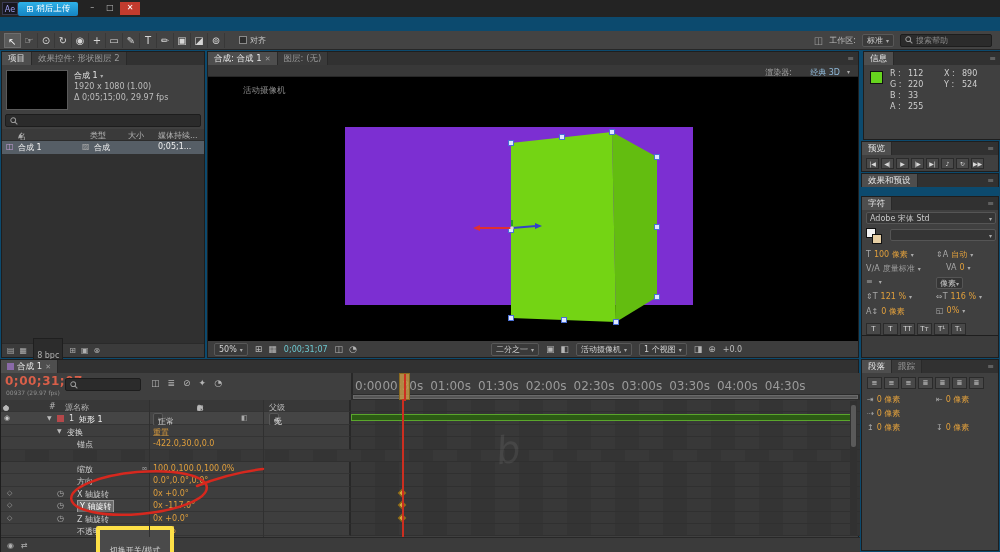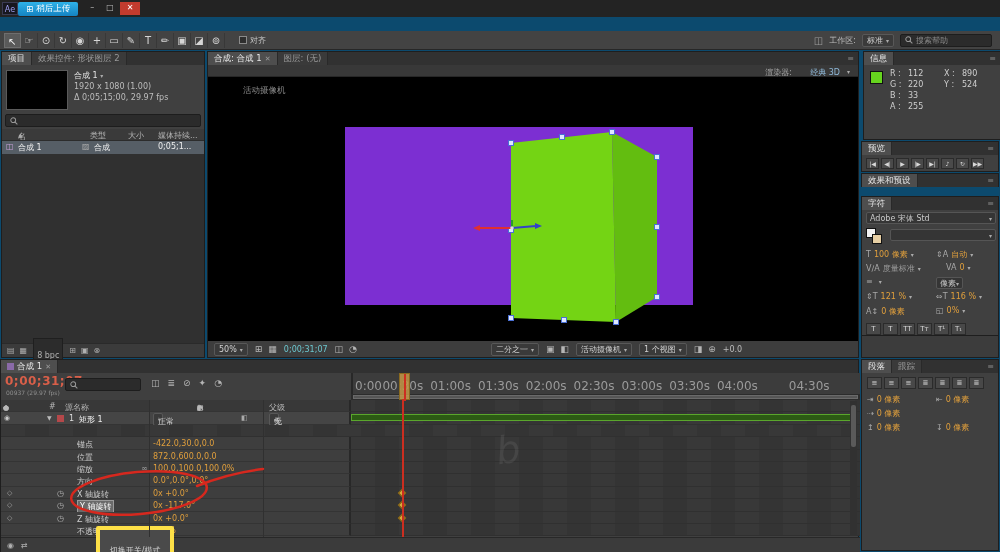--- a/index.html
+++ b/index.html
@@ -523,21 +523,21 @@
         <span class="ruler-label" style="left: 193.2px; transform: translateX(-50%);">02:00s</span>
         <span class="ruler-tick" style="left: 193.2px;"></span>
         <span class="ruler-label" style="left: 241px; transform: translateX(-50%);">02:30s</span>
         <span class="ruler-tick" style="left: 241px;"></span>
         <span class="ruler-label" style="left: 288.8px; transform: translateX(-50%);">03:00s</span>
         <span class="ruler-tick" style="left: 288.8px;"></span>
         <span class="ruler-label" style="left: 336.6px; transform: translateX(-50%);">03:30s</span>
         <span class="ruler-tick" style="left: 336.6px;"></span>
         <span class="ruler-label" style="left: 384.4px; transform: translateX(-50%);">04:00s</span>
         <span class="ruler-tick" style="left: 384.4px;"></span>
-        <span class="ruler-label" style="left: 432.2px; transform: translateX(-50%); margin-left: 24px;">04:30s</span>
+        <span class="ruler-label" style="left: 432.2px; transform: translateX(-50%);">04:30s</span>
         <span class="ruler-tick" style="left: 432.2px;"></span>
         <span class="ruler-label" style="left: 480px; transform: translateX(-50%); margin-top: 16px;">05:00s</span>
         <span class="ruler-tick" style="left: 480px;"></span>
       </div>
     <div class="workarea">
         <span class="wa"></span>
       </div>
 
     <div id="tl-rows">
       <div class="col-sep" style="left:148px; z-index:1;"></div>
@@ -583,35 +583,36 @@
               <span>无</span>
               <span class="arrow">▾</span>
           </span>
         </div>
         <div class="tl-track">
             <span class="layer-bar"></span>
           </div>
       </div>
 
       <div class="tl-row">
+        <div class="tl-left">
+          <span style="left:56px; font-size:6px; color:#bbb;">▼</span>
+          <span style="left:66px; color:#ddd;">变换</span>
+          <span style="left:152px;" class="val">重置</span>
+        </div>
         <div class="tl-track"></div>
       </div>
 
     <div class="tl-row prop">
           <div class="tl-left">
             <span class="prop-name">锚点</span>
             <span class="prop-value">-422.0,30.0,0.0</span>
           </div>
           <div class="tl-track"></div>
         </div>
         <div class="tl-row prop">
-          <div class="tl-left">
-            <span class="prop-name">位置</span>
-            <span class="prop-value">872.0,600.0,0.0</span>
-          </div>
           <div class="tl-track"></div>
         </div>
         <div class="tl-row prop">
           <div class="tl-left">
             <span class="prop-name">缩放</span>
             <span style="left: 140px; color: rgb(153, 153, 153);">∞</span>
             <span class="prop-value">100.0,100.0,100.0%</span>
           </div>
           <div class="tl-track"></div>
         </div>

